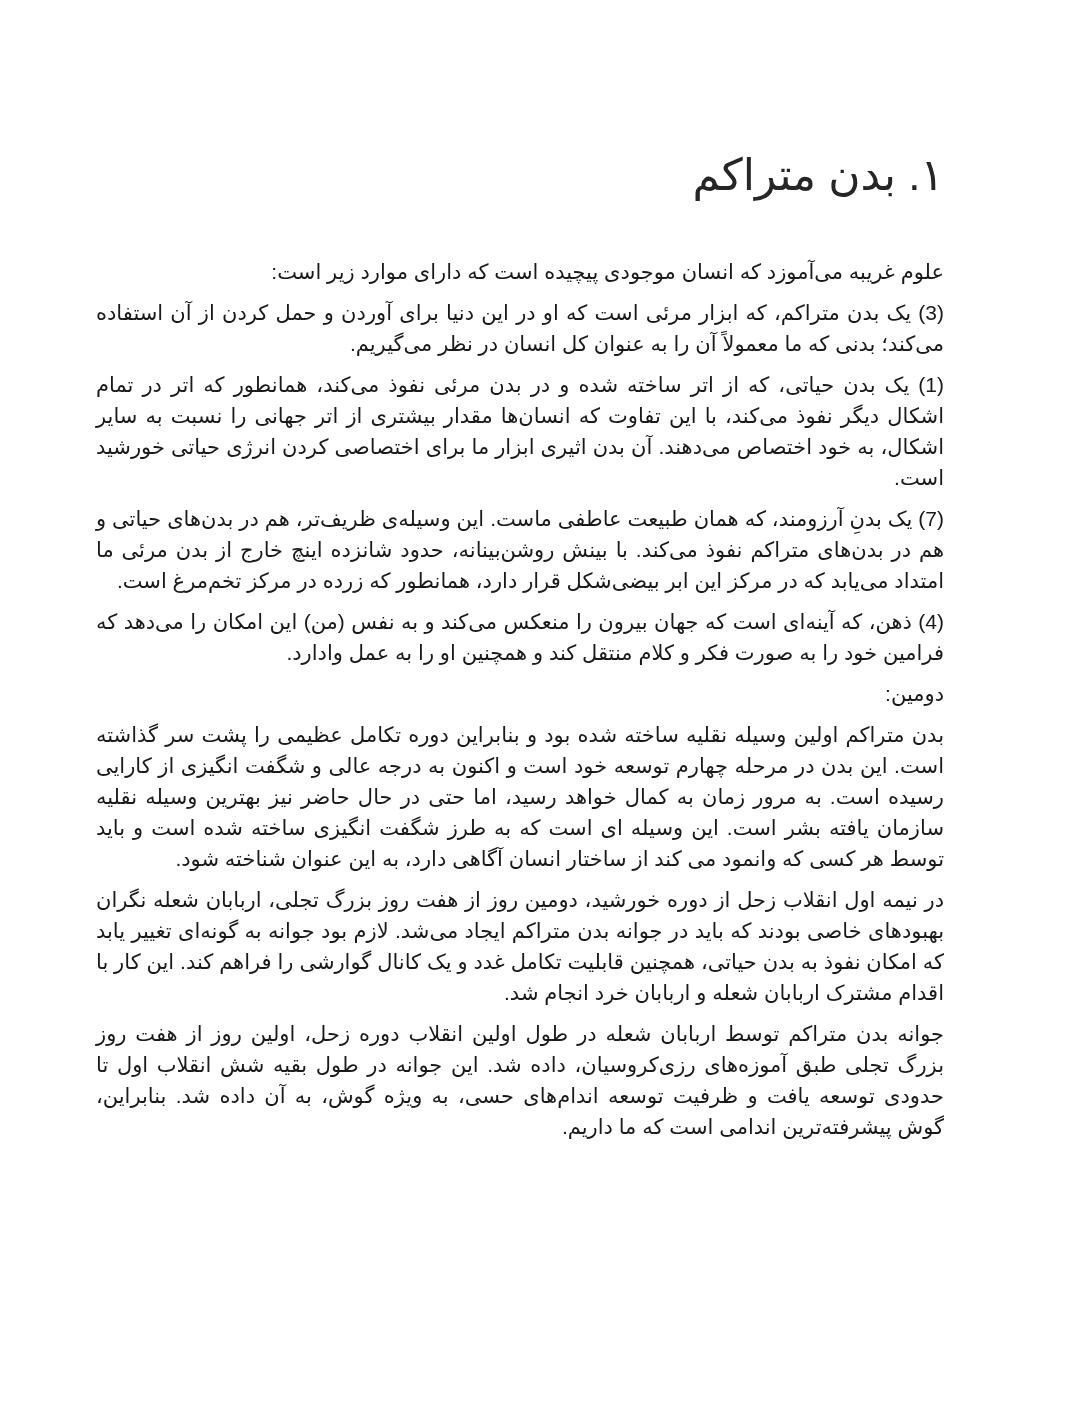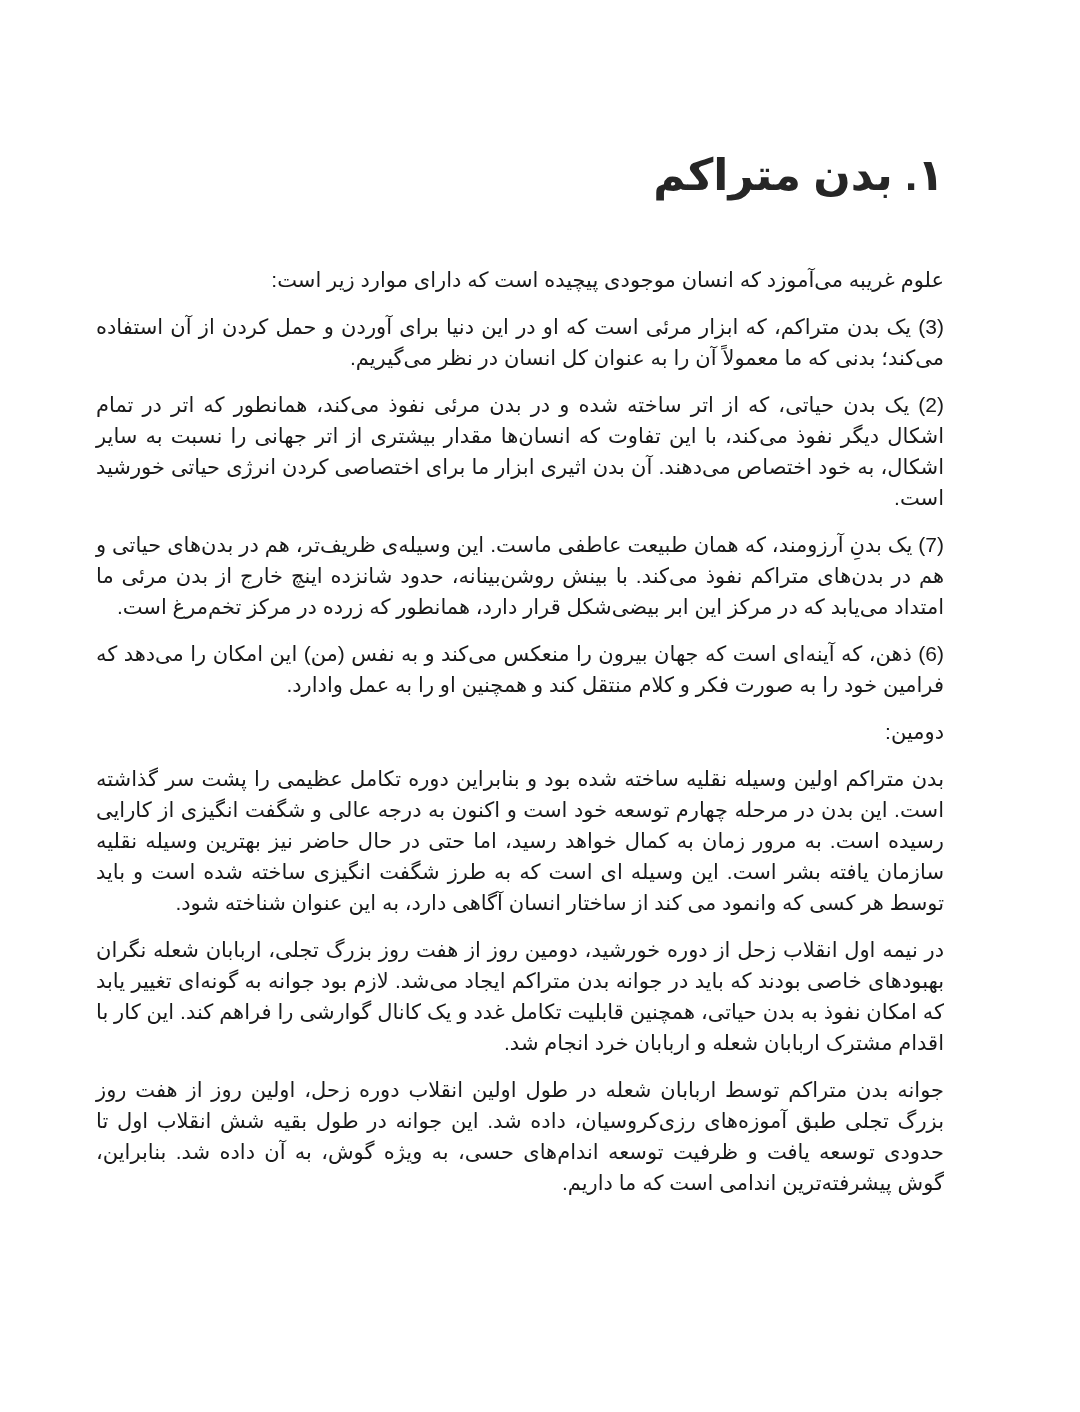--- a/index.html
+++ b/index.html
@@ -22,48 +22,48 @@
       width: 848px;
       direction: rtl;
       text-align: justify;
     }
     .title {
       margin: 0;
       position: absolute;
       right: 0;
       top: 140px;
       font-size: 44px;
-      font-weight: bold;
+      font-weight: normal;
       color: #262626;
       line-height: 70px;
       white-space: nowrap;
     }
     .body-text {
       position: absolute;
       right: 0;
       top: 248px;
       width: 848px;
     }
     .para {
-      margin: 16px 0 10px 0;
+      margin: 8px 0 10px 0;
       font-size: 21px;
       line-height: 31px;
       text-align: justify;
       text-align-last: right;
     }
   </style>
 </head>
 <body>
 
 <div class="page">
   <h1 class="title">۱. بدن متراکم</h1>
   <div class="body-text">
     <p class="para">علوم غریبه می‌آموزد که انسان موجودی پیچیده است که دارای موارد زیر است:</p>
     <p class="para">(3) یک بدن متراکم، که ابزار مرئی است که او در این دنیا برای آوردن و حمل کردن از آن استفاده می‌کند؛ بدنی که ما معمولاً آن را به عنوان کل انسان در نظر می‌گیریم.</p>
-    <p class="para">(2) یک بدن حیاتی، که از اتر ساخته شده و در بدن مرئی نفوذ می‌کند، همانطور که اتر در تمام اشکال دیگر نفوذ می‌کند، با این تفاوت که انسان‌ها مقدار بیشتری از اتر جهانی را نسبت به سایر اشکال، به خود اختصاص می‌دهند. آن بدن اثیری ابزار ما برای اختصاصی کردن انرژی حیاتی خورشید است.</p>
+    <p class="para">(1) یک بدن حیاتی، که از اتر ساخته شده و در بدن مرئی نفوذ می‌کند، همانطور که اتر در تمام اشکال دیگر نفوذ می‌کند، با این تفاوت که انسان‌ها مقدار بیشتری از اتر جهانی را نسبت به سایر اشکال، به خود اختصاص می‌دهند. آن بدن اثیری ابزار ما برای اختصاصی کردن انرژی حیاتی خورشید است.</p>
     <p class="para">(7) یک بدنِ آرزومند، که همان طبیعت عاطفی ماست. این وسیله‌ی ظریف‌تر، هم در بدن‌های حیاتی و هم در بدن‌های متراکم نفوذ می‌کند. با بینش روشن‌بینانه، حدود شانزده اینچ خارج از بدن مرئی ما امتداد می‌یابد که در مرکز این ابر بیضی‌شکل قرار دارد، همانطور که زرده در مرکز تخم‌مرغ است.</p>
-    <p class="para">(6) ذهن، که آینه‌ای است که جهان بیرون را منعکس می‌کند و به نفس (من) این امکان را می‌دهد که فرامین خود را به صورت فکر و کلام منتقل کند و همچنین او را به عمل وادارد.</p>
+    <p class="para">(4) ذهن، که آینه‌ای است که جهان بیرون را منعکس می‌کند و به نفس (من) این امکان را می‌دهد که فرامین خود را به صورت فکر و کلام منتقل کند و همچنین او را به عمل وادارد.</p>
     <p class="para">دومین:</p>
     <p class="para">بدن متراکم اولین وسیله نقلیه ساخته شده بود و بنابراین دوره تکامل عظیمی را پشت سر گذاشته است. این بدن در مرحله چهارم توسعه خود است و اکنون به درجه عالی و شگفت انگیزی از کارایی رسیده است. به مرور زمان به کمال خواهد رسید، اما حتی در حال حاضر نیز بهترین وسیله نقلیه سازمان یافته بشر است. این وسیله ای است که به طرز شگفت انگیزی ساخته شده است و باید توسط هر کسی که وانمود می کند از ساختار انسان آگاهی دارد، به این عنوان شناخته شود.</p>
     <p class="para">در نیمه اول انقلاب زحل از دوره خورشید، دومین روز از هفت روز بزرگ تجلی، اربابان شعله نگران بهبودهای خاصی بودند که باید در جوانه بدن متراکم ایجاد می‌شد. لازم بود جوانه به گونه‌ای تغییر یابد که امکان نفوذ به بدن حیاتی، همچنین قابلیت تکامل غدد و یک کانال گوارشی را فراهم کند. این کار با اقدام مشترک اربابان شعله و اربابان خرد انجام شد.</p>
     <p class="para">جوانه بدن متراکم توسط اربابان شعله در طول اولین انقلاب دوره زحل، اولین روز از هفت روز بزرگ تجلی طبق آموزه‌های رزی‌کروسیان، داده شد. این جوانه در طول بقیه شش انقلاب اول تا حدودی توسعه یافت و ظرفیت توسعه اندام‌های حسی، به ویژه گوش، به آن داده شد. بنابراین، گوش پیشرفته‌ترین اندامی است که ما داریم.</p>
   </div>
 </div>
 
 </body></html>

